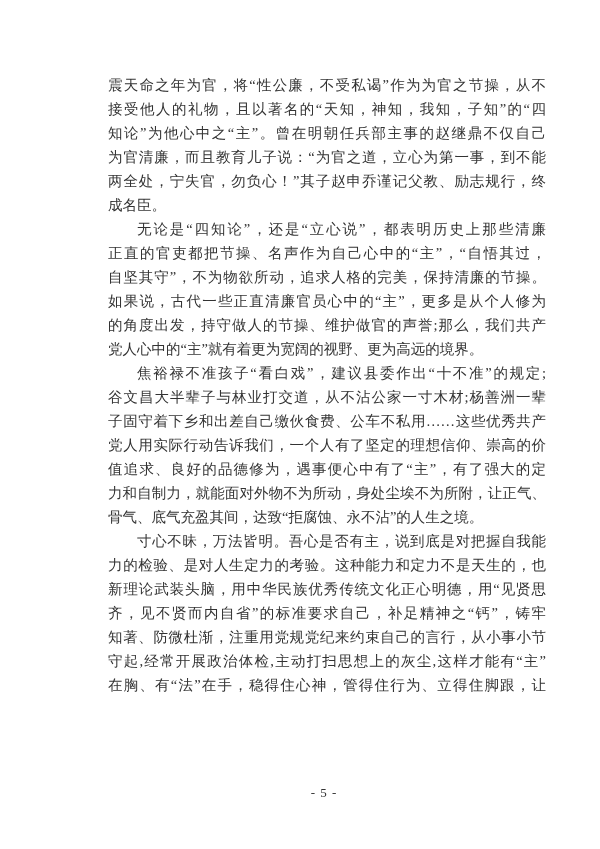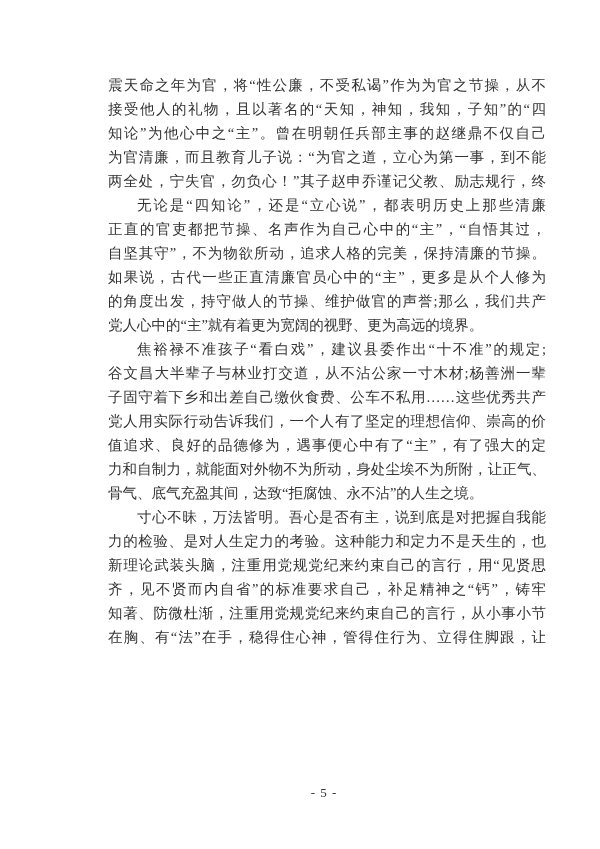--- a/index.html
+++ b/index.html
@@ -54,34 +54,36 @@
 </head>
 <body>
 
 <div class="page">
   <div class="text-block" id="text-block">
       <div class="line">震天命之年为官，将“性公廉，不受私谒”作为为官之节操，从不</div>
       <div class="line">接受他人的礼物，且以著名的“天知，神知，我知，子知”的“四</div>
       <div class="line">知论”为他心中之“主”。曾在明朝任兵部主事的赵继鼎不仅自己</div>
       <div class="line">为官清廉，而且教育儿子说：“为官之道，立心为第一事，到不能</div>
       <div class="line">两全处，宁失官，勿负心！”其子赵申乔谨记父教、励志规行，终</div>
+      <div class="line lastline">成名臣。</div>
       <div class="line indent">无论是“四知论”，还是“立心说”，都表明历史上那些清廉</div>
       <div class="line">正直的官吏都把节操、名声作为自己心中的“主”，“自悟其过，</div>
       <div class="line">自坚其守”，不为物欲所动，追求人格的完美，保持清廉的节操。</div>
       <div class="line">如果说，古代一些正直清廉官员心中的“主”，更多是从个人修为</div>
       <div class="line">的角度出发，持守做人的节操、维护做官的声誉;那么，我们共产</div>
       <div class="line lastline">党人心中的“主”就有着更为宽阔的视野、更为高远的境界。</div>
       <div class="line indent">焦裕禄不准孩子“看白戏”，建议县委作出“十不准”的规定;</div>
       <div class="line">谷文昌大半辈子与林业打交道，从不沾公家一寸木材;杨善洲一辈</div>
       <div class="line">子固守着下乡和出差自己缴伙食费、公车不私用……这些优秀共产</div>
       <div class="line">党人用实际行动告诉我们，一个人有了坚定的理想信仰、崇高的价</div>
       <div class="line">值追求、良好的品德修为，遇事便心中有了“主”，有了强大的定</div>
       <div class="line">力和自制力，就能面对外物不为所动，身处尘埃不为所附，让正气、</div>
       <div class="line lastline">骨气、底气充盈其间，达致“拒腐蚀、永不沾”的人生之境。</div>
       <div class="line indent">寸心不昧，万法皆明。吾心是否有主，说到底是对把握自我能</div>
       <div class="line">力的检验、是对人生定力的考验。这种能力和定力不是天生的，也</div>
-      <div class="line">新理论武装头脑，注重用党规党纪来约束自己的言行，用“见贤思</div>
+      <div class="line">新理论武装头脑，用中华民族优秀传统文化正心明德，用“见贤思</div>
       <div class="line">齐，见不贤而内自省”的标准要求自己，补足精神之“钙”，铸牢</div>
       <div class="line">知著、防微杜渐，注重用党规党纪来约束自己的言行，从小事小节</div>
+      <div class="line">守起,经常开展政治体检,主动打扫思想上的灰尘,这样才能有“主”</div>
       <div class="line">在胸、有“法”在手，稳得住心神，管得住行为、立得住脚跟，让</div>
     </div>
   <div class="page-number">- 5 -</div>
 </div>
 
 </body></html>

